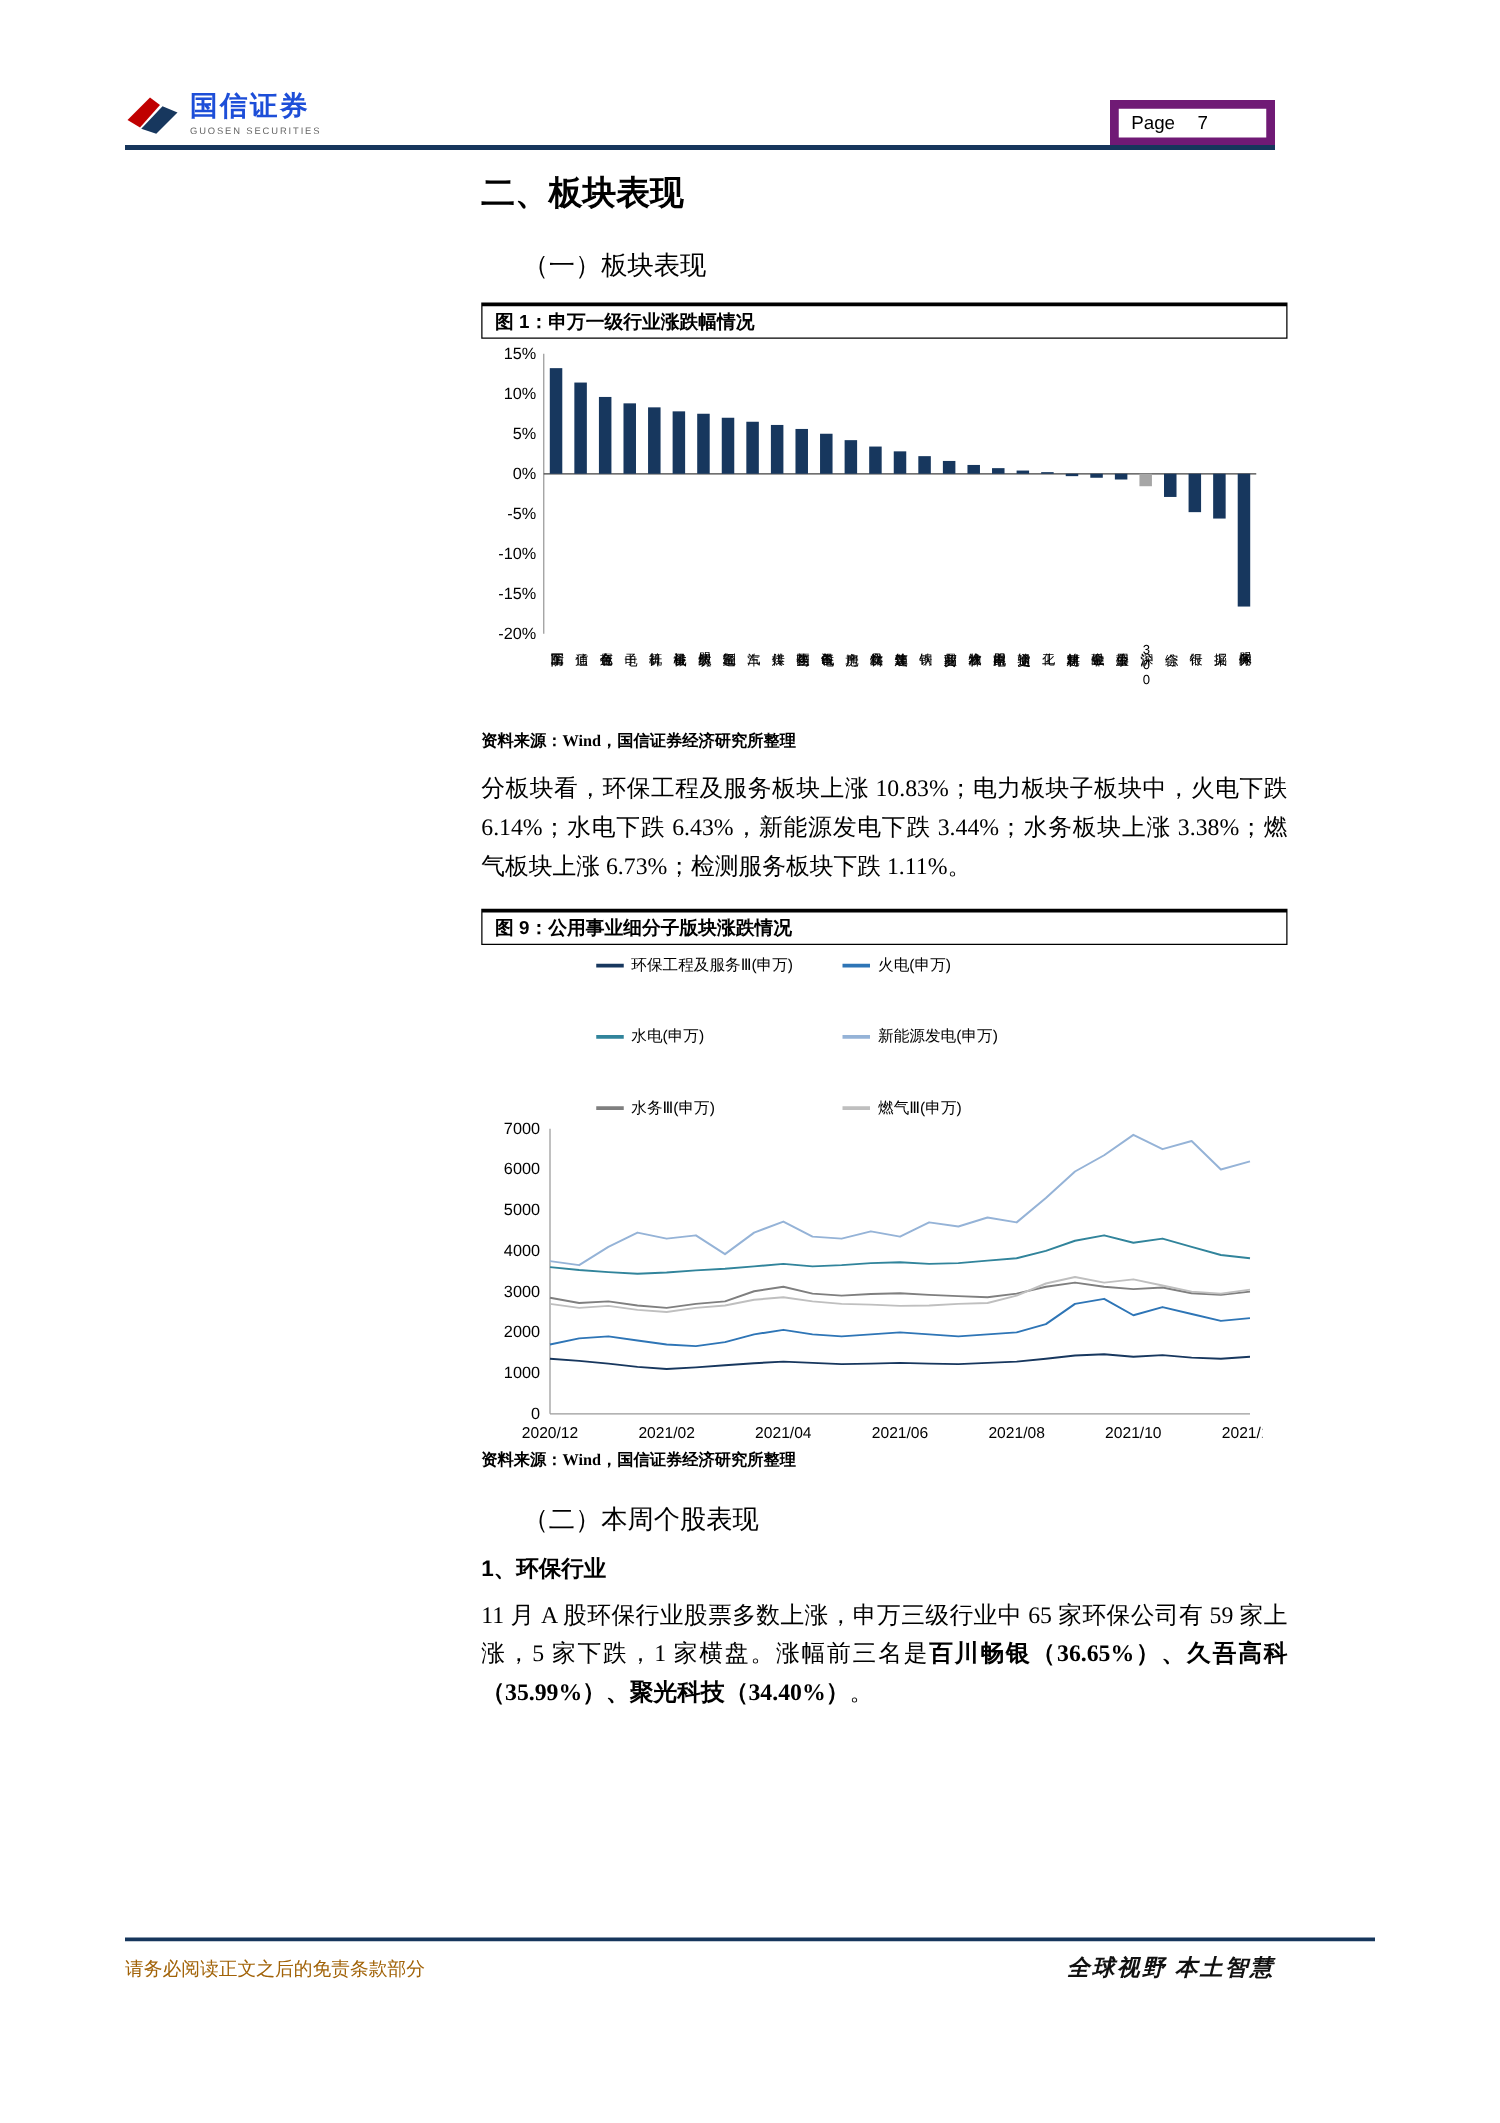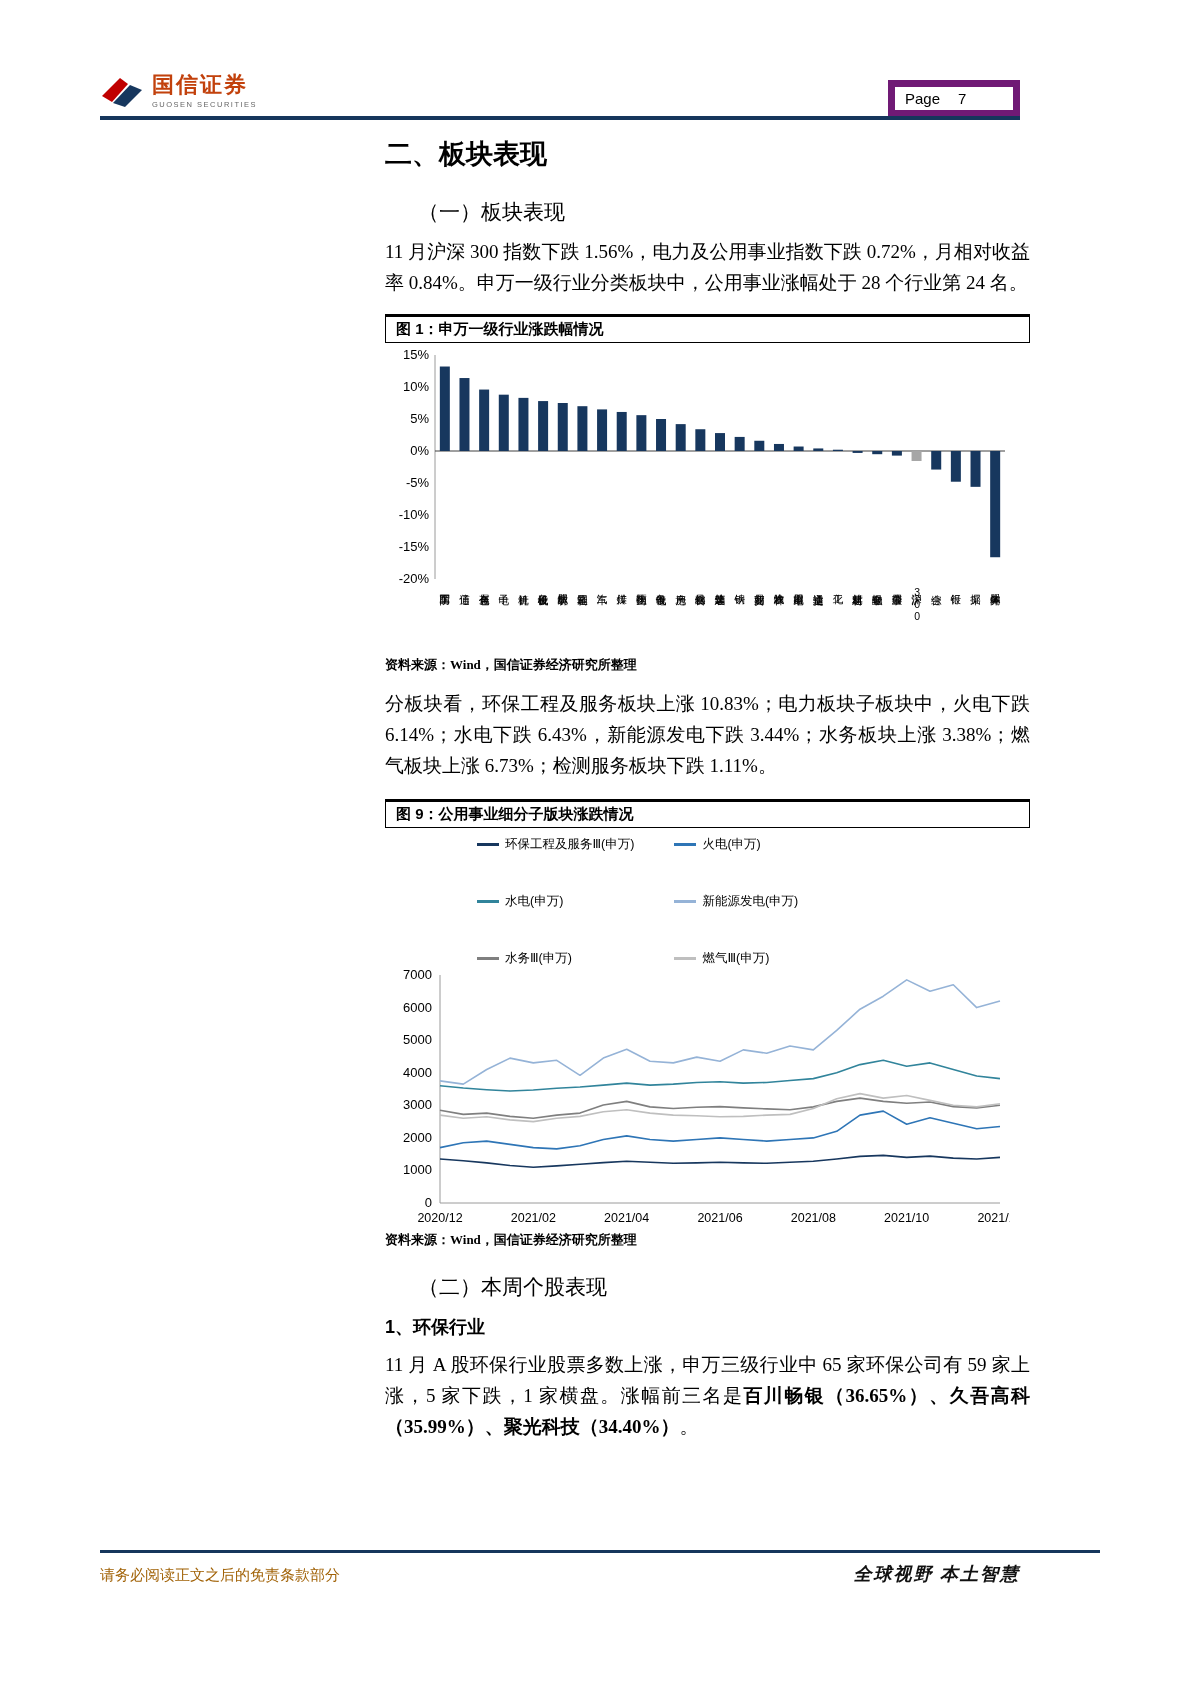--- a/index.html
+++ b/index.html
@@ -8,21 +8,21 @@
     position:relative; width:1200px; height:1698px; margin:0 auto;
     background:#ffffff; font-family:"Liberation Serif", serif; color:#000;
     overflow:hidden;
   }
   
   .hdr { position:absolute; top:74px; left:100px; width:920px;
          display:flex; justify-content:space-between; align-items:flex-start; }
   .brand { display:flex; align-items:center; gap:8px; }
   .brand-logo { width:44px; height:34px; }
   .brand-name { font-family:"Liberation Sans",sans-serif; font-weight:bold;
-                font-size:22px; color:#c2410c; letter-spacing:2px; line-height:1; }
+                font-size:22px; color:#1d4ed8; letter-spacing:2px; line-height:1; }
   .brand-sub { font-family:"Liberation Sans",sans-serif; font-size:7.5px;
                letter-spacing:1.5px; color:#666; margin-top:4px; }
   .page-box { border:7px solid #701a75; width:132px; padding:3px 10px;
               font-family:"Liberation Sans",sans-serif; font-size:15px;
               display:flex; gap:18px; margin-top:6px; background:#fff; }
   .hdr-rule { position:absolute; top:116px; left:100px; width:920px; height:4px;
               background:#16365c; }
   
   .content { position:absolute; top:132px; left:385px; width:645px; }
   .h1 { font-family:"Liberation Sans",sans-serif; font-weight:bold;
@@ -81,21 +81,20 @@
     </div>
   </div>
   <div class="hdr-rule"></div>
 
   <div class="content">
 
     <div class="h1">二、板块表现</div>
 
     <div class="h2">（一）板块表现</div>
 
-    <p class="para">11 月沪深 300 指数下跌 1.56%，电力及公用事业指数下跌 0.72%，月相对收益率 0.84%。申万一级行业分类板块中，公用事业涨幅处于 28 个行业第 24 名。</p>
 
     <div class="fig-strip">图 1：申万一级行业涨跌幅情况</div>
 
     <div class="chart-wrap">
       <svg id="bar-svg" width="625" height="235">
           <text x="44" y="10" text-anchor="end" font-size="13" fill="#000">15%</text>
           <text x="44" y="42" text-anchor="end" font-size="13" fill="#000">10%</text>
           <text x="44" y="74" text-anchor="end" font-size="13" fill="#000">5%</text>
           <text x="44" y="106" text-anchor="end" font-size="13" fill="#000">0%</text>
           <text x="44" y="138" text-anchor="end" font-size="13" fill="#000">-5%</text>

